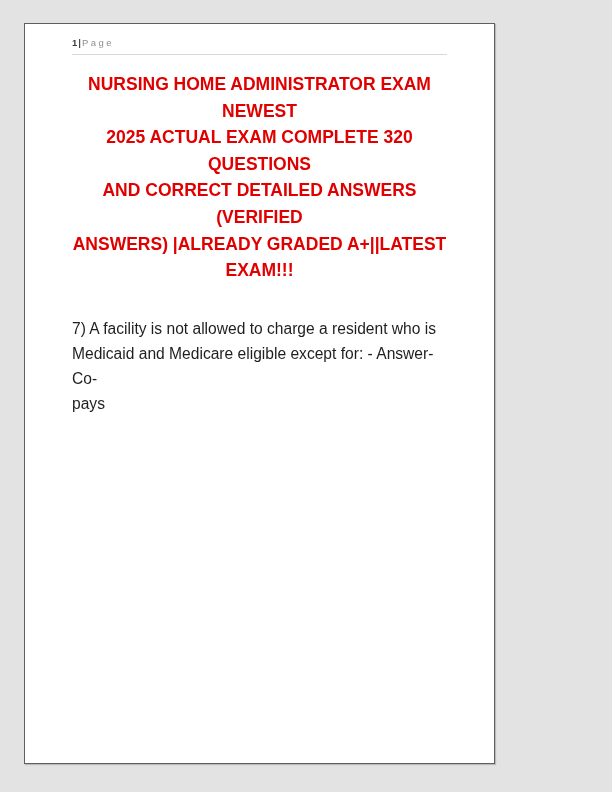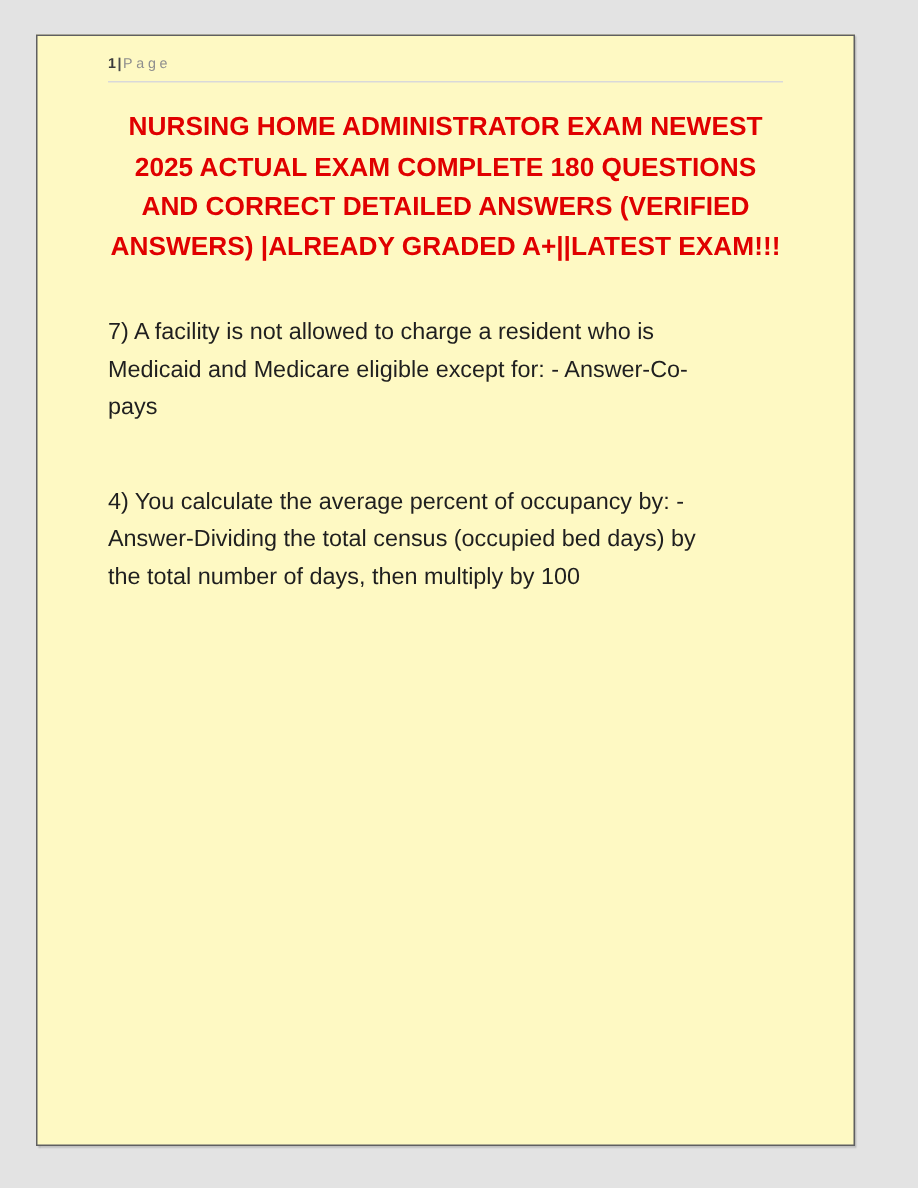--- a/index.html
+++ b/index.html
@@ -11,23 +11,23 @@
     height: 792px;
     background: #e3e3e3;
     font-family: "Liberation Sans", sans-serif;
     overflow: hidden;
     position: relative;
   }
   .page {
     position: absolute;
     left: 24px;
     top: 23px;
-    width: 546px;
+    width: 471px;
     height: 741px;
-    background: #fef9c3;
+    background: #ffffff;
     border: 1px solid #5f5f61;
     box-shadow: 1px 1px 1px rgba(0,0,0,0.18);
     box-sizing: border-box;
   }
   .content {
     padding: 13px 47px 0 47px;
   }
   .header {
     font-size: 9.5px;
     line-height: 12px;
@@ -72,27 +72,24 @@
 <body>
 
 <div class="page">
   <div class="content">
 
     <div class="header">
       <span class="num">1</span><span class="sep">|</span><span class="pglabel">Page</span>
     </div>
 
     <h1 class="title">NURSING HOME ADMINISTRATOR EXAM NEWEST
-2025 ACTUAL EXAM COMPLETE 180 QUESTIONS
+2025 ACTUAL EXAM COMPLETE 320 QUESTIONS
 AND CORRECT DETAILED ANSWERS (VERIFIED
 ANSWERS) |ALREADY GRADED A+||LATEST EXAM!!!</h1>
 
     <div class="qa-list">
       <p class="qa">7) A facility is not allowed to charge a resident who is
 Medicaid and Medicare eligible except for: - Answer-Co-
 pays</p>
-      <p class="qa">4) You calculate the average percent of occupancy by: -
-Answer-Dividing the total census (occupied bed days) by
-the total number of days, then multiply by 100</p>
     </div>
 
   </div>
 </div>
 
 </body></html>

